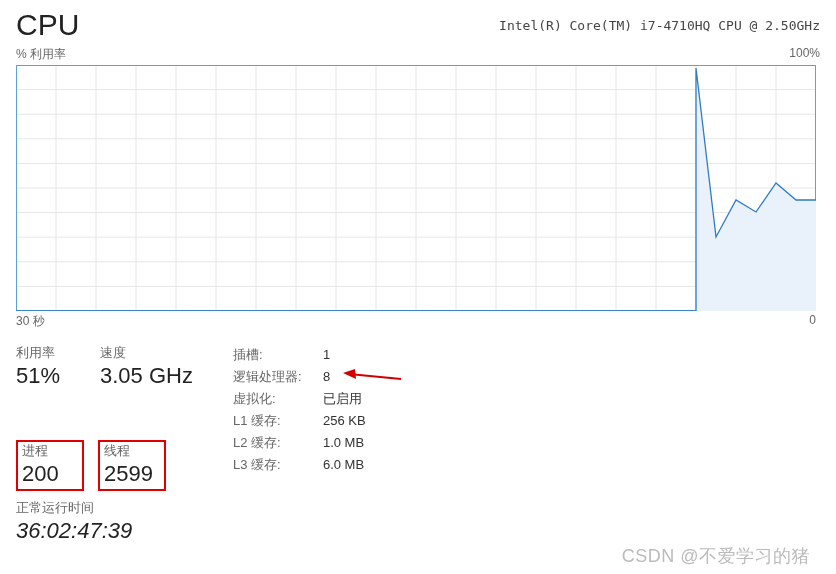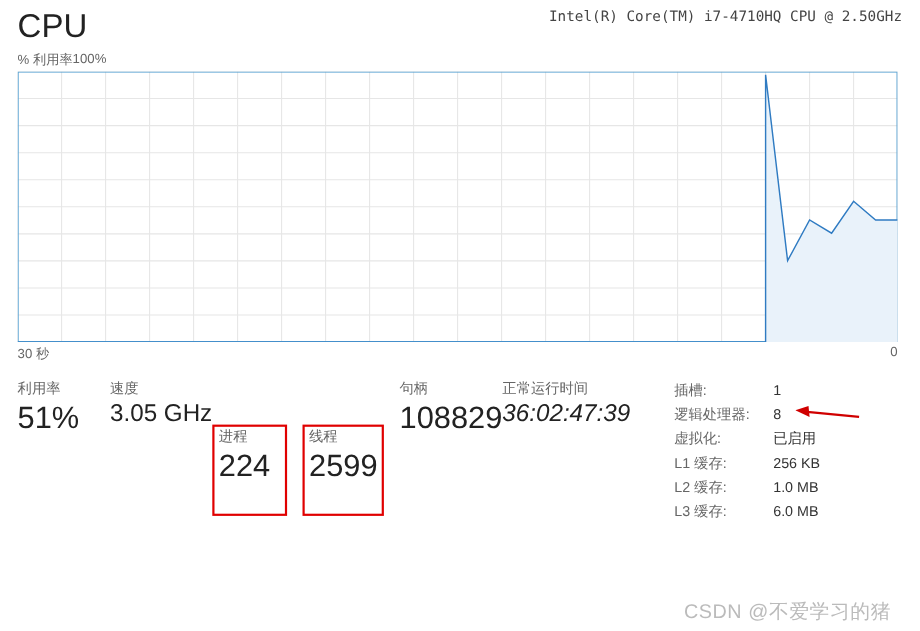--- a/index.html
+++ b/index.html
@@ -8,35 +8,36 @@
   background: #fff;
   width: 836px;
   height: 574px;
   padding: 8px 16px;
   color: #333;
   position: relative;
 }
 .header {
   display: flex;
   justify-content: space-between;
-  align-items: flex-start;
+  align-items: center;
   margin-bottom: 4px;
 }
 .header .title {
   font-size: 30px;
   font-weight: 400;
   color: #222;
 }
 .header .model {
   font-size: 13px;
   color: #444;
   font-family: "Consolas","Segoe UI",monospace;
 }
 .axis-labels {
   display: flex;
+  justify-content: space-between;
   font-size: 12px;
   color: #666;
   margin-bottom: 2px;
 }
 .chart-box {
   width: 800px;
   height: 246px;
   position: relative;
 }
 .chart-box svg { display: block; }
@@ -48,38 +49,38 @@
   margin-top: 2px;
   width: 800px;
 }
 .stats {
   display: flex;
   margin-top: 14px;
   gap: 40px;
 }
 .left-stats {
   display: flex;
-  flex-direction: row;
+  flex-direction: column;
 }
 .metric-row {
   display: flex;
   gap: 16px;
   margin-bottom: 8px;
 }
 .metric {
   display: flex;
   flex-direction: column;
   min-width: 68px;
 }
 .metric .label {
   font-size: 13px;
   color: #666;
 }
 .metric .value {
-  font-size: 28px;
+  font-size: 22px;
   color: #222;
   font-weight: 400;
   line-height: 1.25;
 }
 .metric.wide .value { font-size: 22px; }
 .uptime .value { font-size: 22px; font-style: italic; }
 .highlight {
   border: 2px solid #e00000;
   padding: 0 4px 2px 4px;
   margin-right: -2px;
@@ -178,29 +179,25 @@
         <span class="value">51%</span>
       </div>
       <div class="metric wide">
         <span class="label">速度</span>
         <span class="value">3.05 GHz</span>
       </div>
     </div>
     <div class="metric-row">
       <div class="metric highlight">
         <span class="label">进程</span>
-        <span class="value">224</span>
+        <span class="value">200</span>
       </div>
       <div class="metric highlight">
         <span class="label">线程</span>
         <span class="value">2599</span>
-      </div>
-      <div class="metric">
-        <span class="label">句柄</span>
-        <span class="value">108829</span>
       </div>
     </div>
     <div class="metric uptime">
       <span class="label">正常运行时间</span>
       <span class="value">36:02:47:39</span>
     </div>
   </div>
 
   <div class="spec-list">
     <div class="spec-row">

